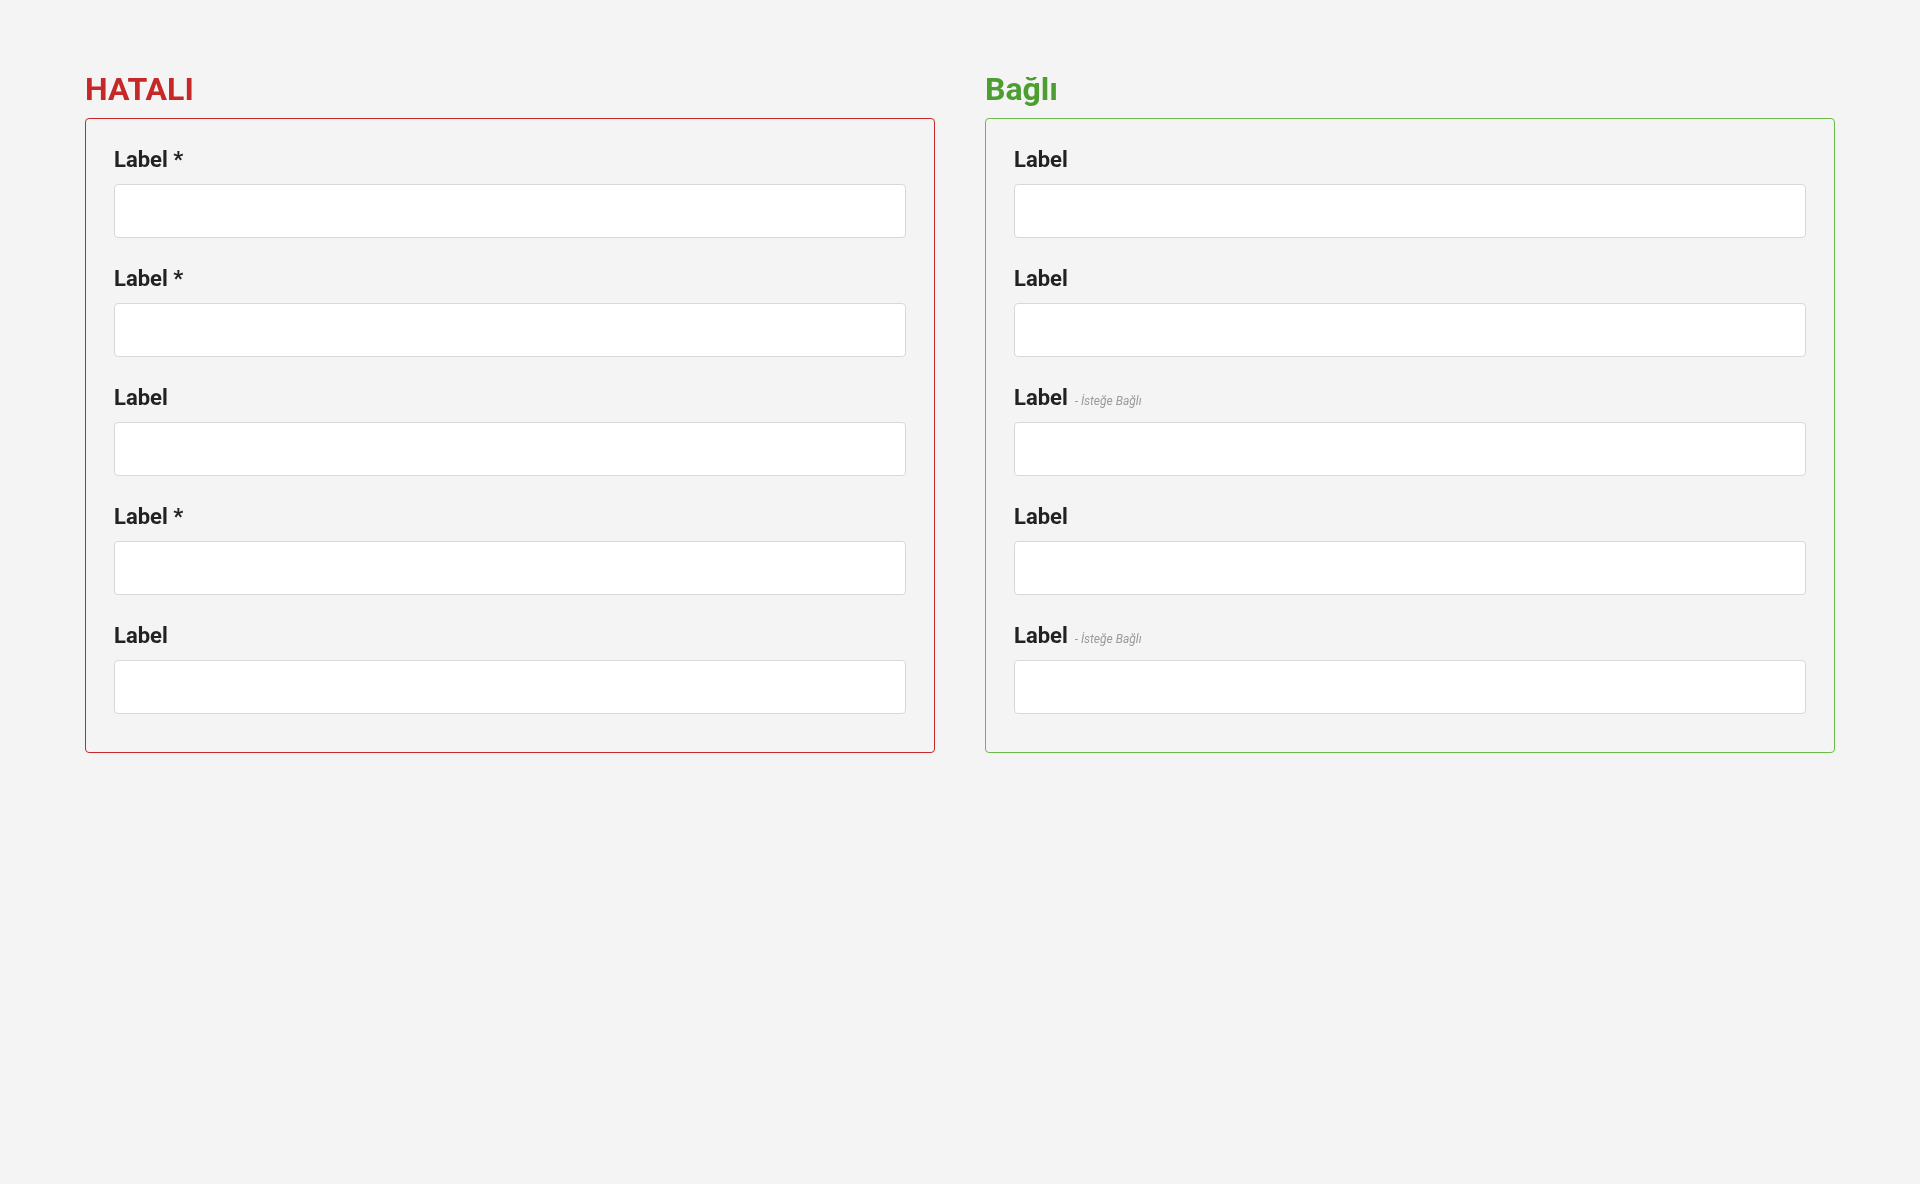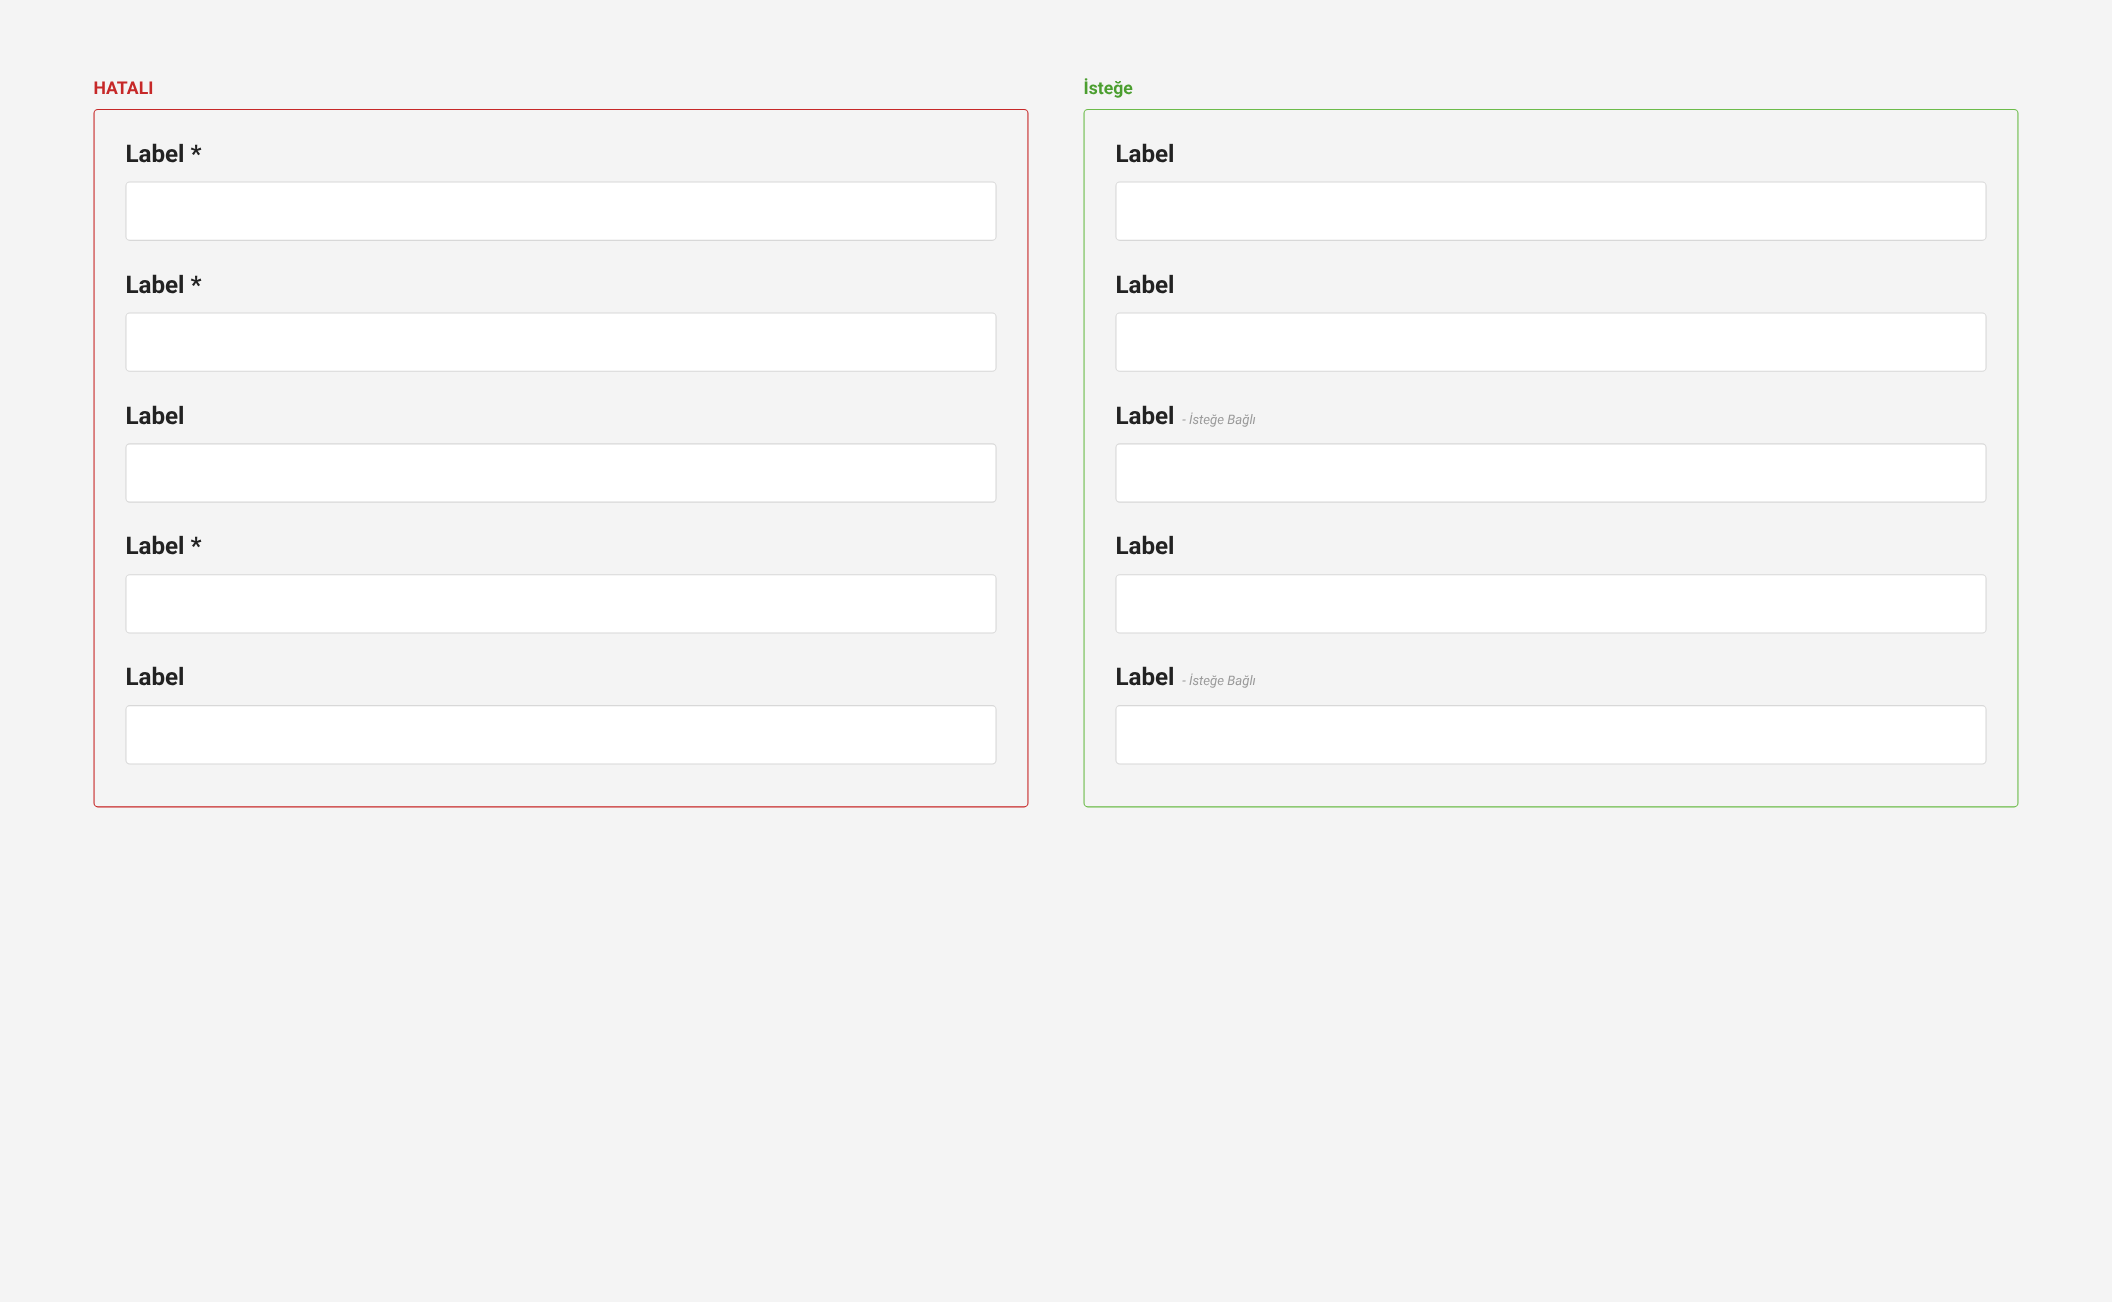--- a/index.html
+++ b/index.html
@@ -13,21 +13,21 @@
       padding: 70px 85px;
     }
     .container {
       display: flex;
       gap: 50px;
     }
     .column {
       flex: 1;
     }
     .panel-title {
-      font-size: 16px;
+      font-size: 32px;
       font-weight: 700;
       margin-bottom: 10px;
     }
     .title-incorrect {
       color: #c62828;
     }
     .title-correct {
       color: #4b9e2f;
     }
     .panel {
@@ -115,21 +115,21 @@
         <div class="label-row">
           <span class="label-text">Label</span>
         </div>
         <input type="text" class="text-input" style="">
       </div>
 
     </div>
   </div>
 
   <div class="column">
-    <div class="panel-title title-correct">İsteğe</div>
+    <div class="panel-title title-correct">Bağlı</div>
     <div class="panel panel-correct">
 
       <div class="form-group">
         <div class="label-row">
           <span class="label-text">Label</span><span class="optional-text"></span>
         </div>
         <input type="text" class="text-input" style="">
       </div>
 
       <div class="form-group">

